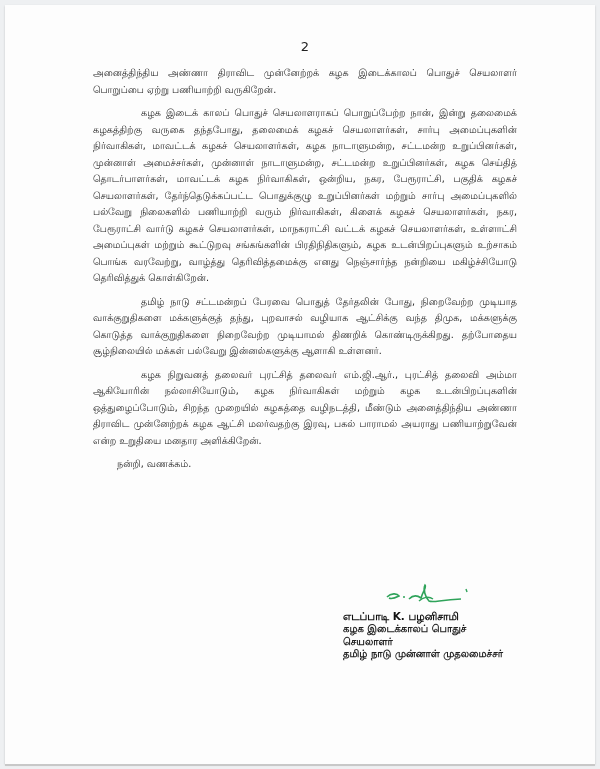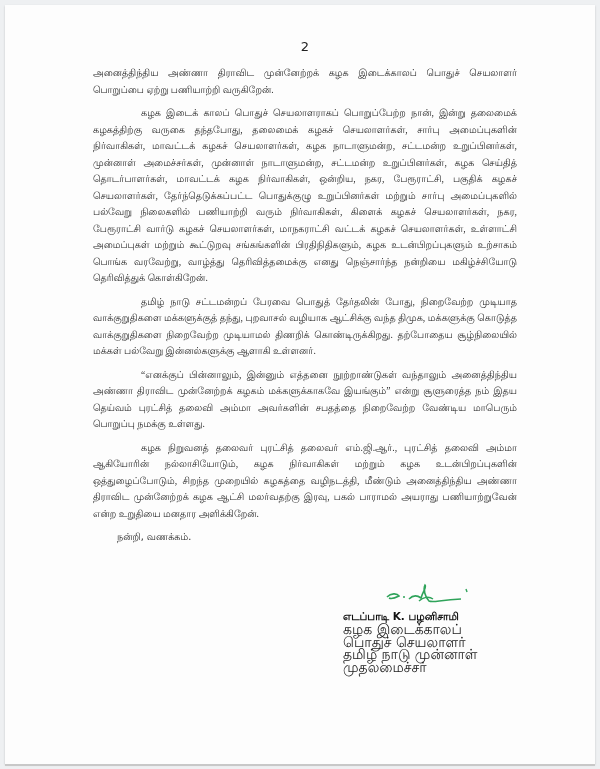--- a/index.html
+++ b/index.html
@@ -43,21 +43,20 @@
       top: 60px;
       left: 0;
       width: 424px;
       font-size: 9.6px;
       line-height: 16.5px;
       color: #1f1f1f;
       text-align: justify;
     }
     .para {
       margin: 0 0 7px 0;
-      font-family: Liberation Serif, serif;
     }
     .para.indent {
       text-indent: 48px;
     }
     .closing {
       margin: 2px 0 8px 0;
       text-indent: 24px;
     }
     .signature-block {
       position: absolute;
@@ -76,22 +75,22 @@
       top: 0;
     }
     .signer-name {
       font-size: 10.5px;
       font-weight: bold;
       color: #111;
       margin-top: 2px;
       line-height: 14px;
     }
     .signer-title {
-      font-size: 14px;
-      font-weight: normal;
+      font-size: 10px;
+      font-weight: bold;
       color: #222;
       line-height: 12.5px;
     }
     .bottom-edge {
       position: absolute;
       left: 5px;
       top: 764px;
       width: 590px;
       height: 2px;
       background: #c8c8c8;
@@ -102,21 +101,20 @@
 
 <div class="page">
   <div class="content">
 
     <div class="page-number">2</div>
 
     <div class="body-text">
       <p class="para">அனைத்திந்திய அண்ணா திராவிட முன்னேற்றக் கழக இடைக்காலப் பொதுச் செயலாளர் பொறுப்பை ஏற்று பணியாற்றி வருகிறேன்.</p>
       <p class="para indent">கழக இடைக் காலப் பொதுச் செயலாளராகப் பொறுப்பேற்ற நான், இன்று தலைமைக் கழகத்திற்கு வருகை தந்தபோது, தலைமைக் கழகச் செயலாளர்கள், சார்பு அமைப்புகளின் நிர்வாகிகள், மாவட்டக் கழகச் செயலாளர்கள், கழக நாடாளுமன்ற, சட்டமன்ற உறுப்பினர்கள், முன்னாள் அமைச்சர்கள், முன்னாள் நாடாளுமன்ற, சட்டமன்ற உறுப்பினர்கள், கழக செய்தித் தொடர்பாளர்கள், மாவட்டக் கழக நிர்வாகிகள், ஒன்றிய, நகர, பேரூராட்சி, பகுதிக் கழகச் செயலாளர்கள், தேர்ந்தெடுக்கப்பட்ட பொதுக்குழு உறுப்பினர்கள் மற்றும் சார்பு அமைப்புகளில் பல்வேறு நிலைகளில் பணியாற்றி வரும் நிர்வாகிகள், கிளைக் கழகச் செயலாளர்கள், நகர, பேரூராட்சி வார்டு கழகச் செயலாளர்கள், மாநகராட்சி வட்டக் கழகச் செயலாளர்கள், உள்ளாட்சி அமைப்புகள் மற்றும் கூட்டுறவு சங்கங்களின் பிரதிநிதிகளும், கழக உடன்பிறப்புகளும் உற்சாகம் பொங்க வரவேற்று, வாழ்த்து தெரிவித்தமைக்கு எனது நெஞ்சார்ந்த நன்றியை மகிழ்ச்சியோடு தெரிவித்துக் கொள்கிறேன்.</p>
       <p class="para indent">தமிழ் நாடு சட்டமன்றப் பேரவை பொதுத் தேர்தலின் போது, நிறைவேற்ற முடியாத வாக்குறுதிகளை மக்களுக்குத் தந்து, புறவாசல் வழியாக ஆட்சிக்கு வந்த திமுக, மக்களுக்கு கொடுத்த வாக்குறுதிகளை நிறைவேற்ற முடியாமல் திணறிக் கொண்டிருக்கிறது.  தற்போதைய சூழ்நிலையில் மக்கள் பல்வேறு இன்னல்களுக்கு ஆளாகி உள்ளனர்.</p>
-      <p class="para indent">“எனக்குப் பின்னாலும், இன்னும் எத்தனை நூற்றாண்டுகள் வந்தாலும் அனைத்திந்திய அண்ணா திராவிட முன்னேற்றக் கழகம் மக்களுக்காகவே இயங்கும்” என்று சூளுரைத்த நம் இதய தெய்வம் புரட்சித் தலைவி அம்மா அவர்களின் சபதத்தை நிறைவேற்ற வேண்டிய மாபெரும் பொறுப்பு நமக்கு உள்ளது.</p>
       <p class="para indent">கழக நிறுவனத் தலைவர் புரட்சித் தலைவர் எம்.ஜி.ஆர்., புரட்சித் தலைவி அம்மா ஆகியோரின் நல்லாசியோடும், கழக நிர்வாகிகள் மற்றும் கழக உடன்பிறப்புகளின் ஒத்துழைப்போடும், சிறந்த முறையில் கழகத்தை வழிநடத்தி, மீண்டும் அனைத்திந்திய அண்ணா திராவிட முன்னேற்றக் கழக ஆட்சி மலர்வதற்கு இரவு, பகல் பாராமல் அயராது பணியாற்றுவேன் என்ற உறுதியை மனதார அளிக்கிறேன்.</p>
       <p class="closing">நன்றி, வணக்கம்.</p>
     </div>
 
     <div class="signature-block">
       <div class="signature-mark">
         <svg width="90" height="24" viewBox="0 0 90 24">
           <path d="M4 14 C8 10, 14 10, 16 13 C12 15, 8 16, 6 15" fill="none" stroke="#2fa35a" stroke-width="1.6"></path>
           <circle cx="21" cy="14" r="1" fill="#2fa35a"></circle>
           <path d="M26 16 C30 12, 34 12, 38 15 C40 8, 44 4, 42 2 C40 6, 42 14, 46 18 C50 20, 56 17, 78 16" fill="none" stroke="#2fa35a" stroke-width="1.6"></path>

